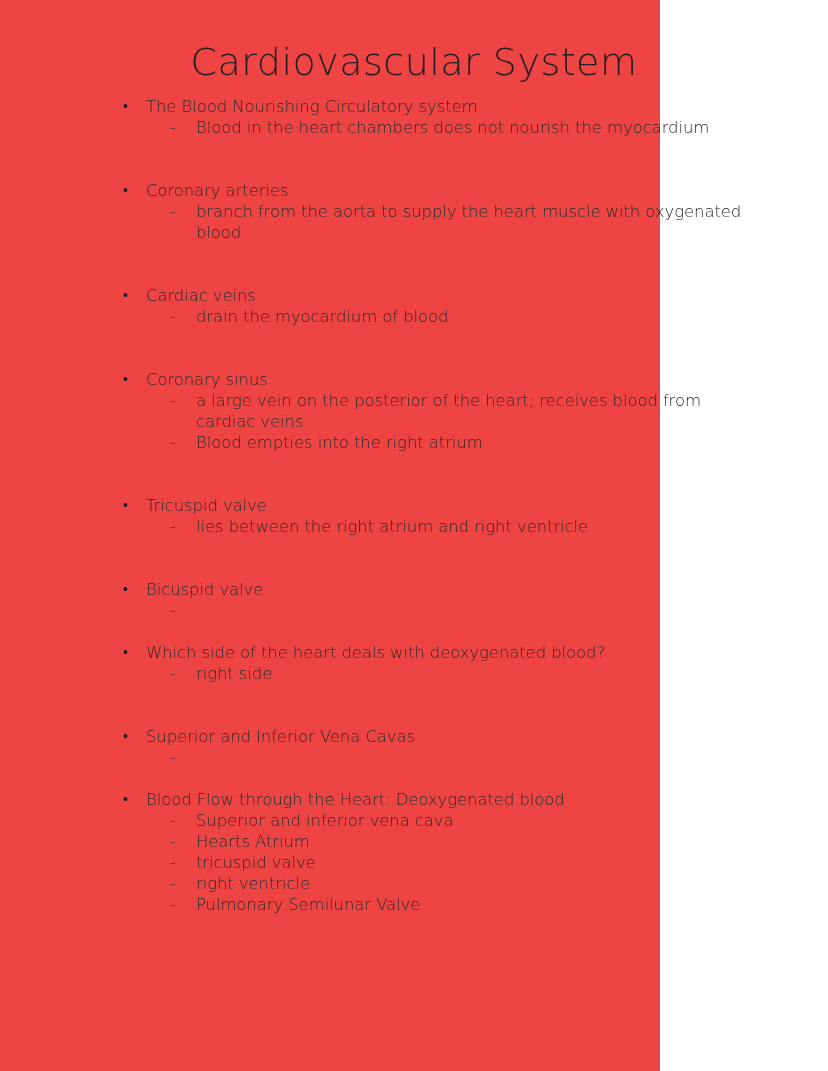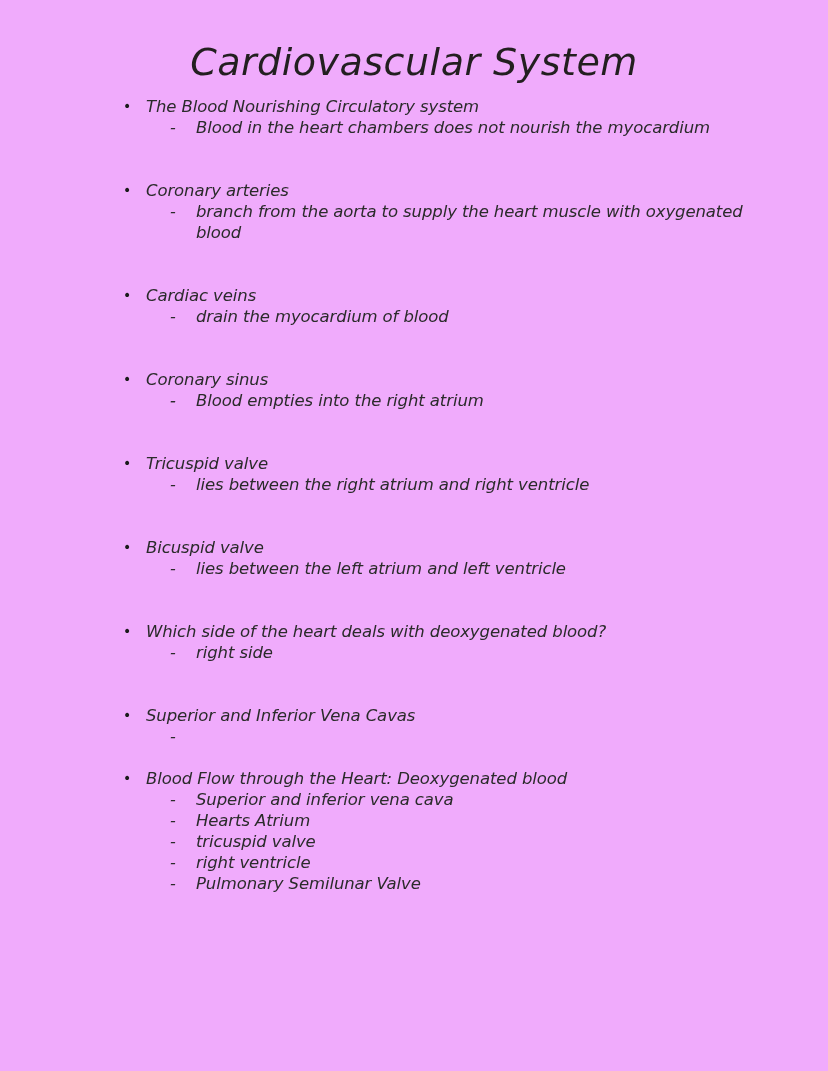--- a/index.html
+++ b/index.html
@@ -9,25 +9,24 @@
   }
   body {
     width: 828px;
     height: 1071px;
     font-family: "Liberation Sans", sans-serif;
     color: #2c2c2c;
     overflow: hidden;
   }
   .page {
     position: relative;
-    width: 828px;
+    width: 660px;
     height: 1071px;
-    background: #f0abfc;
+    background: #ef4444;
     box-sizing: border-box;
-    font-style: italic;
   }
   .doc-title {
     position: absolute;
     top: 40px;
     left: 0;
     width: 828px;
     text-align: center;
     font-size: 38px;
     font-weight: 300;
     letter-spacing: 0.5px;
@@ -109,34 +108,34 @@
       </div>
       <div class="section">
         <div class="lvl1"><span class="marker">•</span><span>Cardiac veins</span></div>
         <div class="sublist">
           <div class="lvl2"><span class="marker">-</span><span>drain the myocardium of blood</span></div>
         </div>
       </div>
       <div class="section">
         <div class="lvl1"><span class="marker">•</span><span>Coronary sinus</span></div>
         <div class="sublist">
-          <div class="lvl2"><span class="marker">-</span></div>
+          <div class="lvl2"><span class="marker">-</span><span>a large vein on the posterior of the heart; receives blood from cardiac veins</span></div>
           <div class="lvl2"><span class="marker">-</span><span>Blood empties into the right atrium</span></div>
         </div>
       </div>
       <div class="section">
         <div class="lvl1"><span class="marker">•</span><span>Tricuspid valve</span></div>
         <div class="sublist">
           <div class="lvl2"><span class="marker">-</span><span>lies between the right atrium and right ventricle</span></div>
         </div>
       </div>
       <div class="section">
         <div class="lvl1"><span class="marker">•</span><span>Bicuspid valve</span></div>
         <div class="sublist">
-          <div class="lvl2"><span class="marker">-</span><span>lies between the left atrium and left ventricle</span></div>
+          <div class="lvl2"><span class="marker">-</span></div>
         </div>
       </div>
       <div class="section">
         <div class="lvl1"><span class="marker">•</span><span>Which side of the heart deals with deoxygenated blood?</span></div>
         <div class="sublist">
           <div class="lvl2"><span class="marker">-</span><span>right side</span></div>
         </div>
       </div>
       <div class="section">
         <div class="lvl1"><span class="marker">•</span><span>Superior and Inferior Vena Cavas</span></div>

